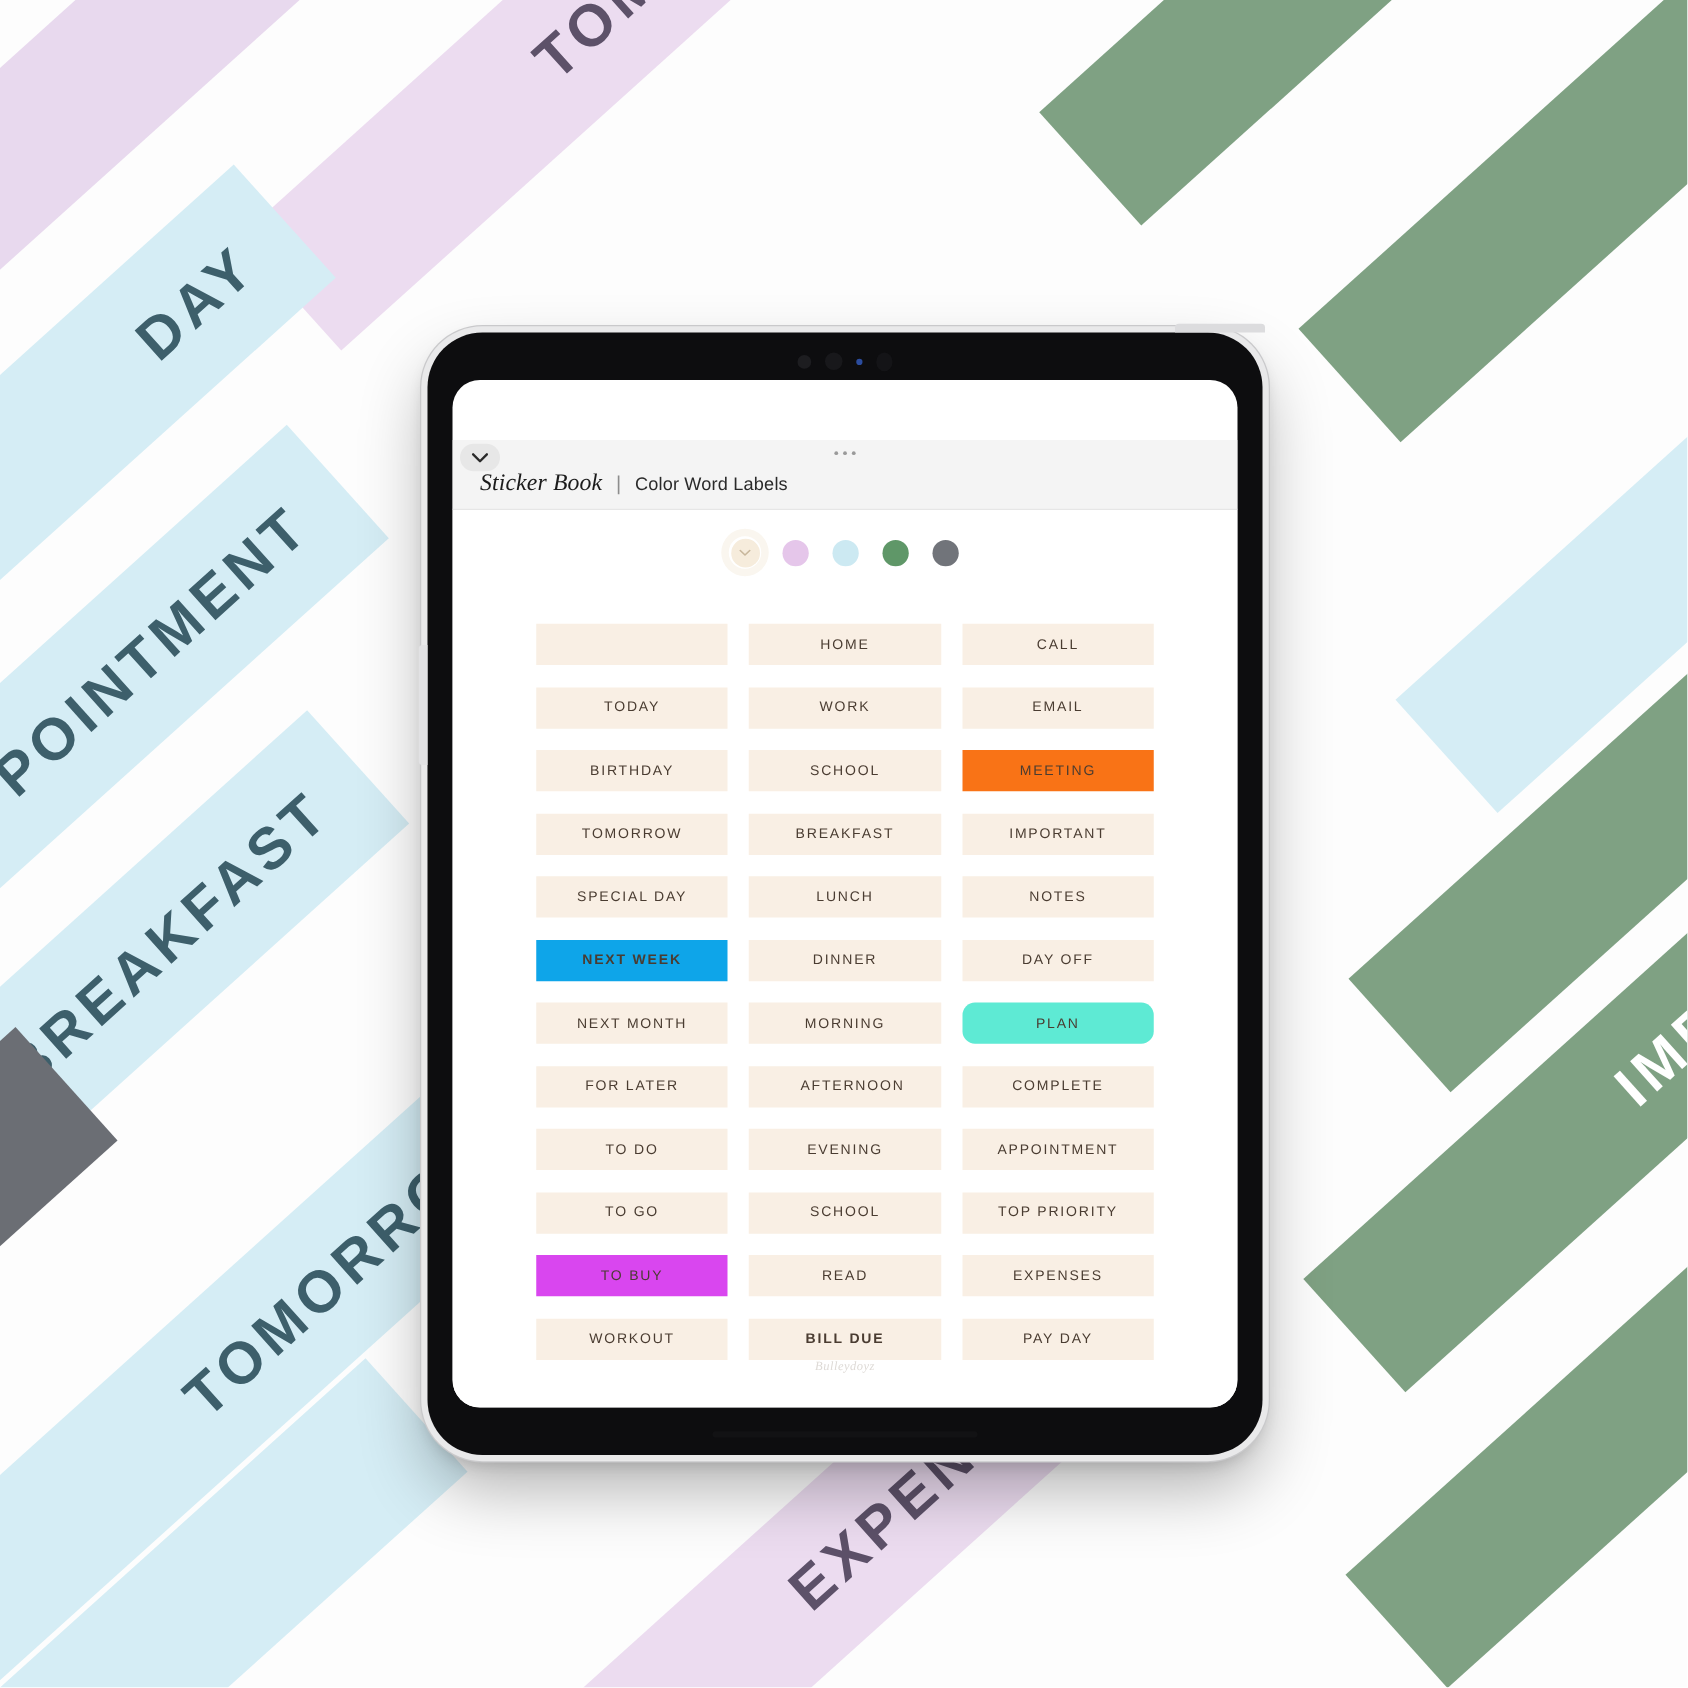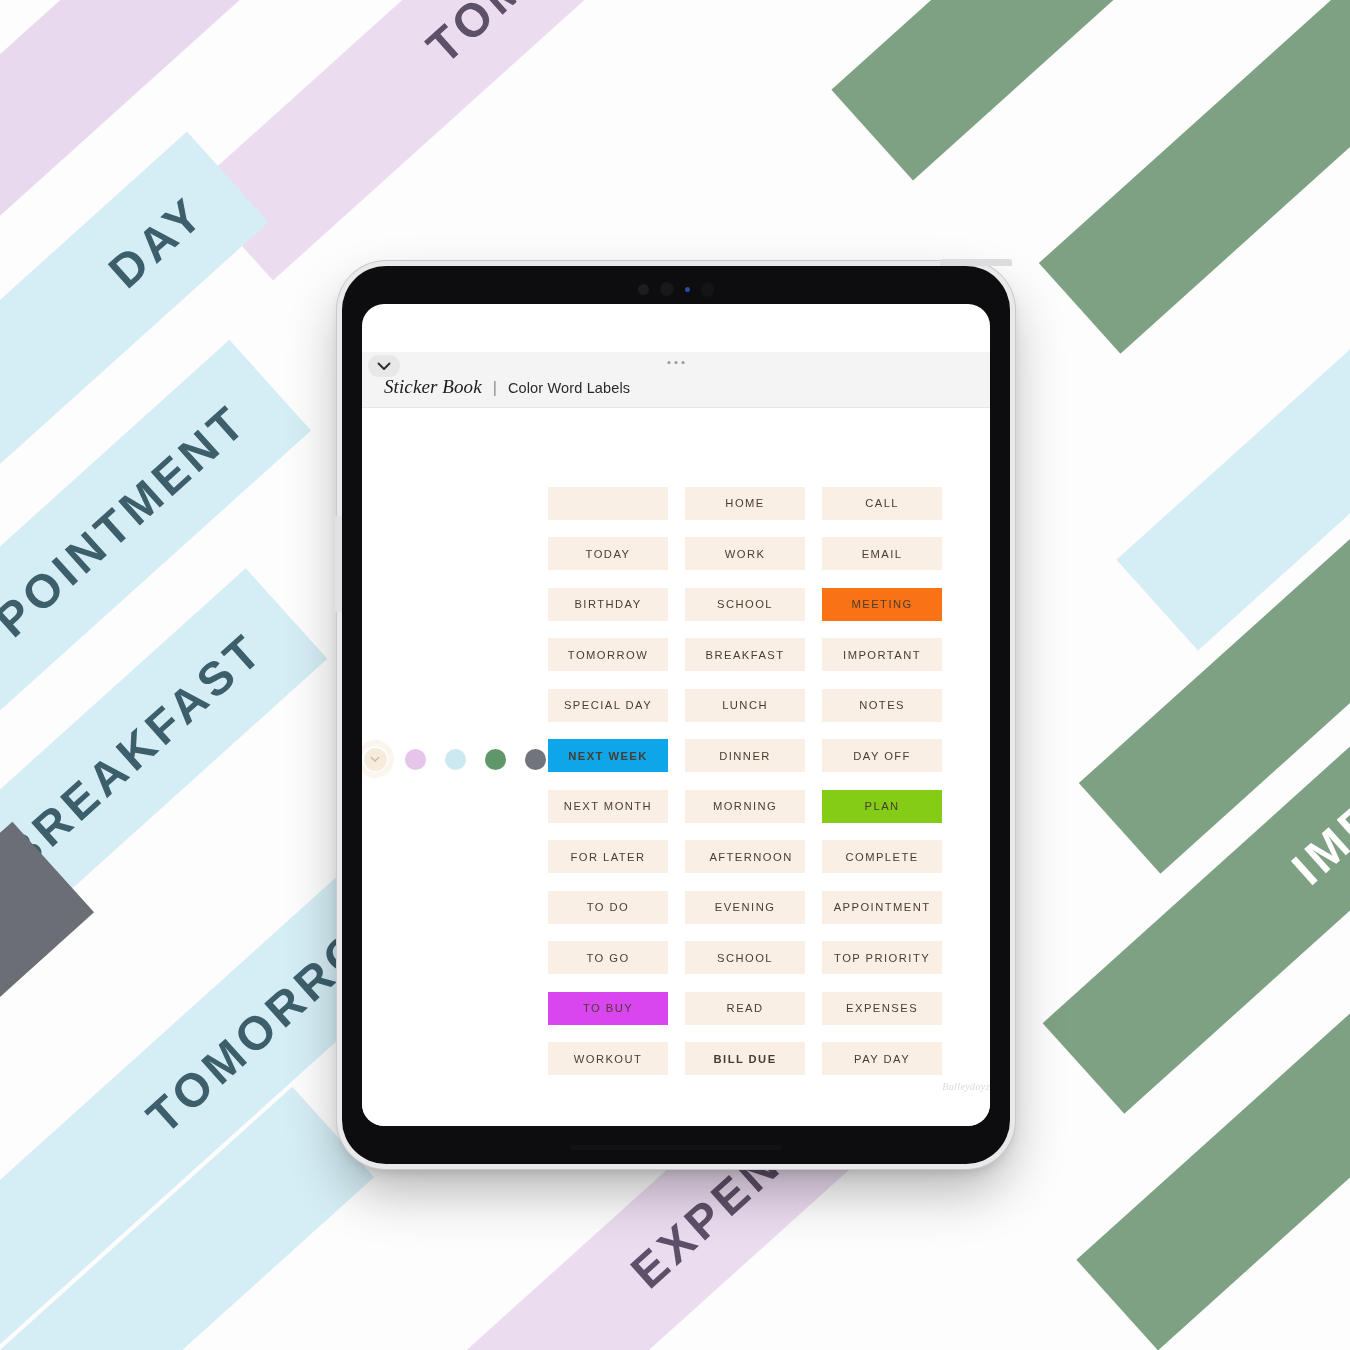--- a/index.html
+++ b/index.html
@@ -117,21 +117,21 @@
   }
   #title-sep{ color:#8d8d8d; font-size:16px; font-weight:300; }
   #app-subtitle{
     font-size:14.5px; color:#2a2a2a; letter-spacing:.15px;
   }
 
   
   #page{
     flex:1 1 auto;
     background:#ffffff;
-    display:flex; flex-direction:row;
+    display:flex; flex-direction:column;
     align-items:center;
     padding-top:28px;
     overflow:hidden;
     justify-content:center;
   }
 
   #swatches{
     display:flex; align-items:center; gap:14px;
     margin-bottom:44px;
   }
@@ -304,21 +304,21 @@
             <div class="tile" style="background: rgb(249, 239, 228); color: rgb(74, 60, 49);">BREAKFAST</div>
             <div class="tile" style="background: rgb(249, 239, 228); color: rgb(74, 60, 49);">IMPORTANT</div>
             <div class="tile" style="background: rgb(249, 239, 228); color: rgb(74, 60, 49);">SPECIAL DAY</div>
             <div class="tile" style="background: rgb(249, 239, 228); color: rgb(74, 60, 49);">LUNCH</div>
             <div class="tile" style="background: rgb(249, 239, 228); color: rgb(74, 60, 49);">NOTES</div>
             <div class="tile" style="background: #0ea5e9; color: rgb(74, 60, 49); font-weight: bold;">NEXT WEEK</div>
             <div class="tile" style="background: rgb(249, 239, 228); color: rgb(74, 60, 49);">DINNER</div>
             <div class="tile" style="background: rgb(249, 239, 228); color: rgb(74, 60, 49);">DAY OFF</div>
             <div class="tile" style="background: rgb(249, 239, 228); color: rgb(74, 60, 49);">NEXT MONTH</div>
             <div class="tile" style="background: rgb(249, 239, 228); color: rgb(74, 60, 49);">MORNING</div>
-            <div class="tile" style="background: #84cc16; color: rgb(74, 60, 49);">PLAN</div>
+            <div class="tile" style="background: #5eead4; color: rgb(74, 60, 49); border-radius: 10px;">PLAN</div>
             <div class="tile" style="background: rgb(249, 239, 228); color: rgb(74, 60, 49);">FOR LATER</div>
             <div class="tile" style="background: rgb(249, 239, 228); color: rgb(74, 60, 49); padding-left: 12px;">AFTERNOON</div>
             <div class="tile" style="background: rgb(249, 239, 228); color: rgb(74, 60, 49);">COMPLETE</div>
             <div class="tile" style="background: rgb(249, 239, 228); color: rgb(74, 60, 49);">TO DO</div>
             <div class="tile" style="background: rgb(249, 239, 228); color: rgb(74, 60, 49);">EVENING</div>
             <div class="tile" style="background: rgb(249, 239, 228); color: rgb(74, 60, 49);">APPOINTMENT</div>
             <div class="tile" style="background: rgb(249, 239, 228); color: rgb(74, 60, 49);">TO GO</div>
             <div class="tile" style="background: rgb(249, 239, 228); color: rgb(74, 60, 49);">SCHOOL</div>
             <div class="tile" style="background: rgb(249, 239, 228); color: rgb(74, 60, 49);">TOP PRIORITY</div>
             <div class="tile" style="background: #d946ef; color: rgb(74, 60, 49);">TO BUY</div>

